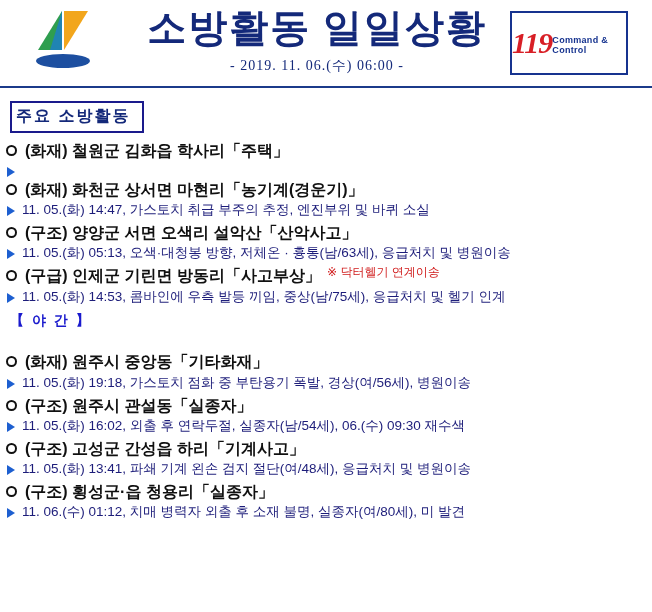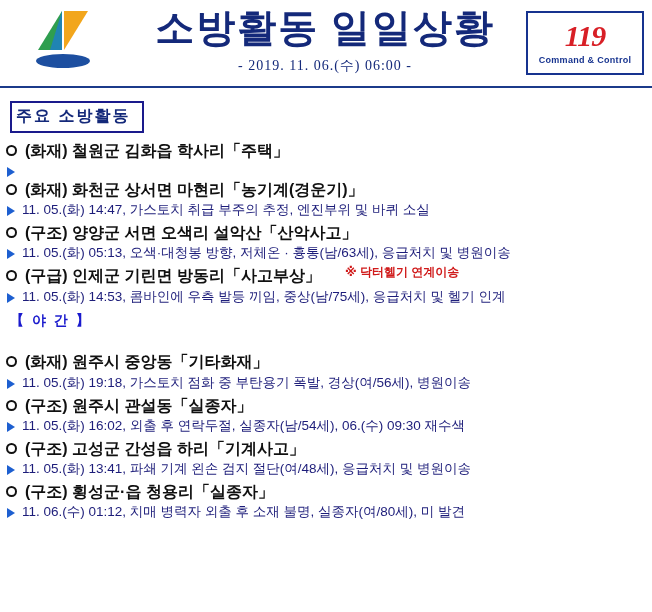--- a/index.html
+++ b/index.html
@@ -63,25 +63,25 @@
     margin-top: 7px;
     font-size: 14px;
     font-weight: normal;
     color: #14297a;
     letter-spacing: 1px;
     font-family: "Liberation Serif", "DejaVu Serif", serif;
   }
   .badge-119 {
     width: 118px;
     height: 64px;
-    margin-right: 8px;
+    margin-right: 24px;
     border: 2px solid #16338f;
     box-sizing: border-box;
     display: flex;
-    flex-direction: column;
+    flex-direction: row;
     align-items: center;
     justify-content: center;
     flex: 0 0 auto;
   }
   .badge-num {
     font-size: 30px;
     font-weight: bold;
     color: #d81f26;
     font-style: italic;
     line-height: 1;
@@ -149,23 +149,23 @@
     width: 0;
     height: 0;
     border-top: 5px solid transparent;
     border-bottom: 5px solid transparent;
     border-left: 8px solid #1d5fd0;
     margin: 5px 7px 0 1px;
   }
   .detail-text { display: inline-block; }
   .note {
     color: #d01a1a;
-    font-weight: bold;
+    font-weight: normal;
     font-size: 12px;
-    margin-left: 24px;
+    margin-left: 6px;
   }
 
   
   .night-label {
     margin: 6px 0 20px 6px;
     font-size: 14px;
     font-weight: bold;
     color: #1a1acd;
     letter-spacing: 2px;
   }

